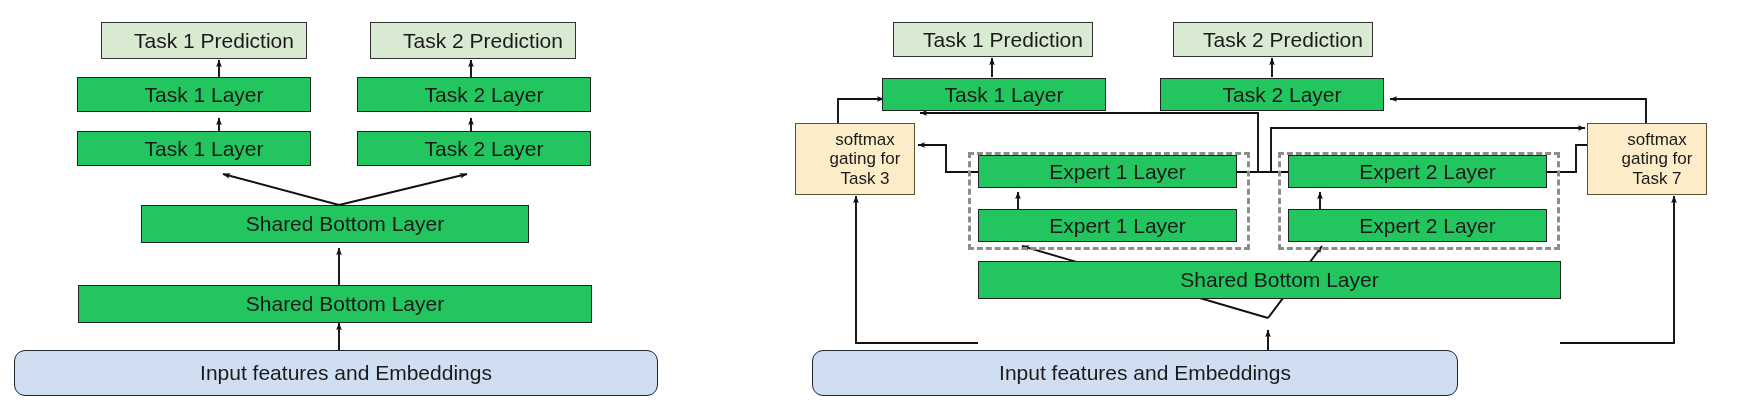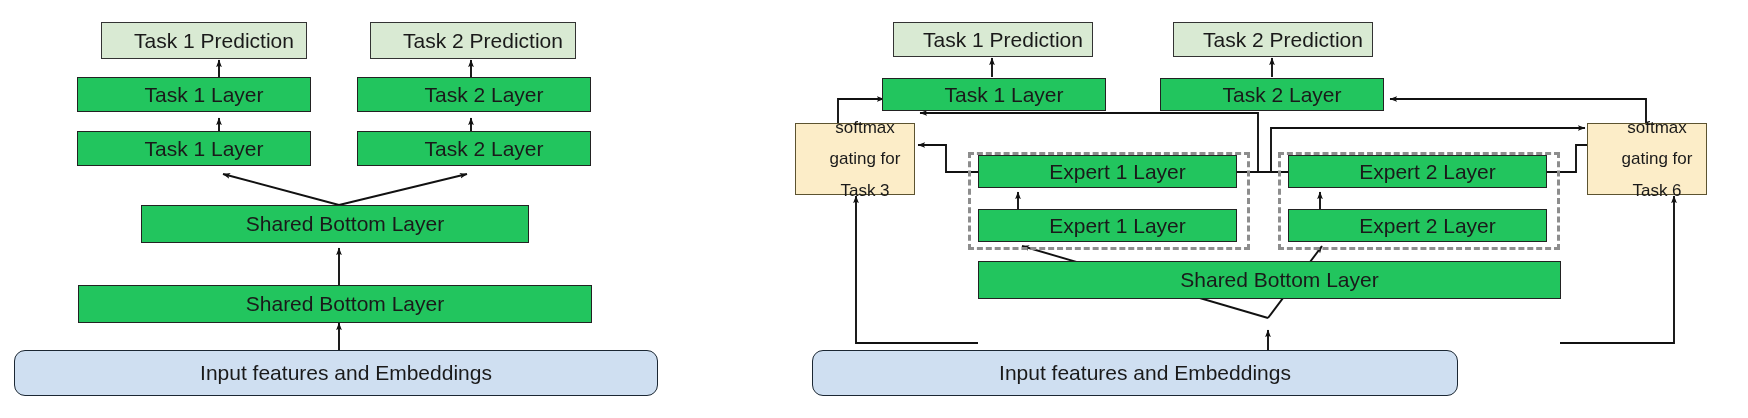--- a/index.html
+++ b/index.html
@@ -5,21 +5,21 @@
   html,body{margin:0;padding:0;background:#ffffff;}
   body{width:1748px;height:418px;overflow:hidden;
        font-family:"Liberation Sans","DejaVu Sans",sans-serif;}
   #stage{position:relative;width:1748px;height:418px;background:#fff;}
   svg{position:absolute;left:0;top:0;width:1748px;height:418px;}
   .node{position:absolute;box-sizing:border-box;display:flex;align-items:center;
         justify-content:center;text-align:center;color:#1a1a1a;line-height:1.12;padding-left:20px;}
   .green{background:#d9ead3;border:1.6px solid #333;font-size:21px;}
   .pink{background:#22c55e;border:1.6px solid #222;font-size:21px;}
   .blue{background:#cfdff1;border:1.8px solid #1b2733;border-radius:11px;font-size:21px;}
-  .yellow{background:#fcedc8;border:1.6px solid #5c5330;font-size:17px;gap:12px;}
+  .yellow{background:#fcedc8;border:1.6px solid #5c5330;font-size:17px;}
   .yellow span{display:block;}
   .dashbox{position:absolute;box-sizing:border-box;border:3px dashed #8d8d8d;background:transparent;}
 </style>
 </head>
 <body>
 
 <div id="stage">
 
   <svg viewBox="0 0 1748 418">
     <defs>
@@ -88,21 +88,21 @@
   <div class="node pink" style="left:1160px;top:78px;width:224px;height:33px;">Task 2 Layer</div>
 
   <div class="node yellow" style="left:795px;top:123px;width:120px;height:72px;flex-direction:column;">
     <span>softmax</span>
     <span>gating for</span>
     <span>Task 3</span>
   </div>
   <div class="node yellow" style="left:1587px;top:123px;width:120px;height:72px;flex-direction:column;">
     <span>softmax</span>
     <span>gating for</span>
-    <span>Task 6</span>
+    <span>Task 7</span>
   </div>
 
   <div class="node pink" style="left:978px;top:155px;width:259px;height:33px;">Expert 1 Layer</div>
   <div class="node pink" style="left:978px;top:209px;width:259px;height:33px;">Expert 1 Layer</div>
 
   <div class="node pink" style="left:1288px;top:155px;width:259px;height:33px;">Expert 2 Layer</div>
   <div class="node pink" style="left:1288px;top:209px;width:259px;height:33px;">Expert 2 Layer</div>
 
   <div class="node pink" style="left:978px;top:257px;width:583px;height:38px;top:261px;">Shared Bottom Layer</div>
 

